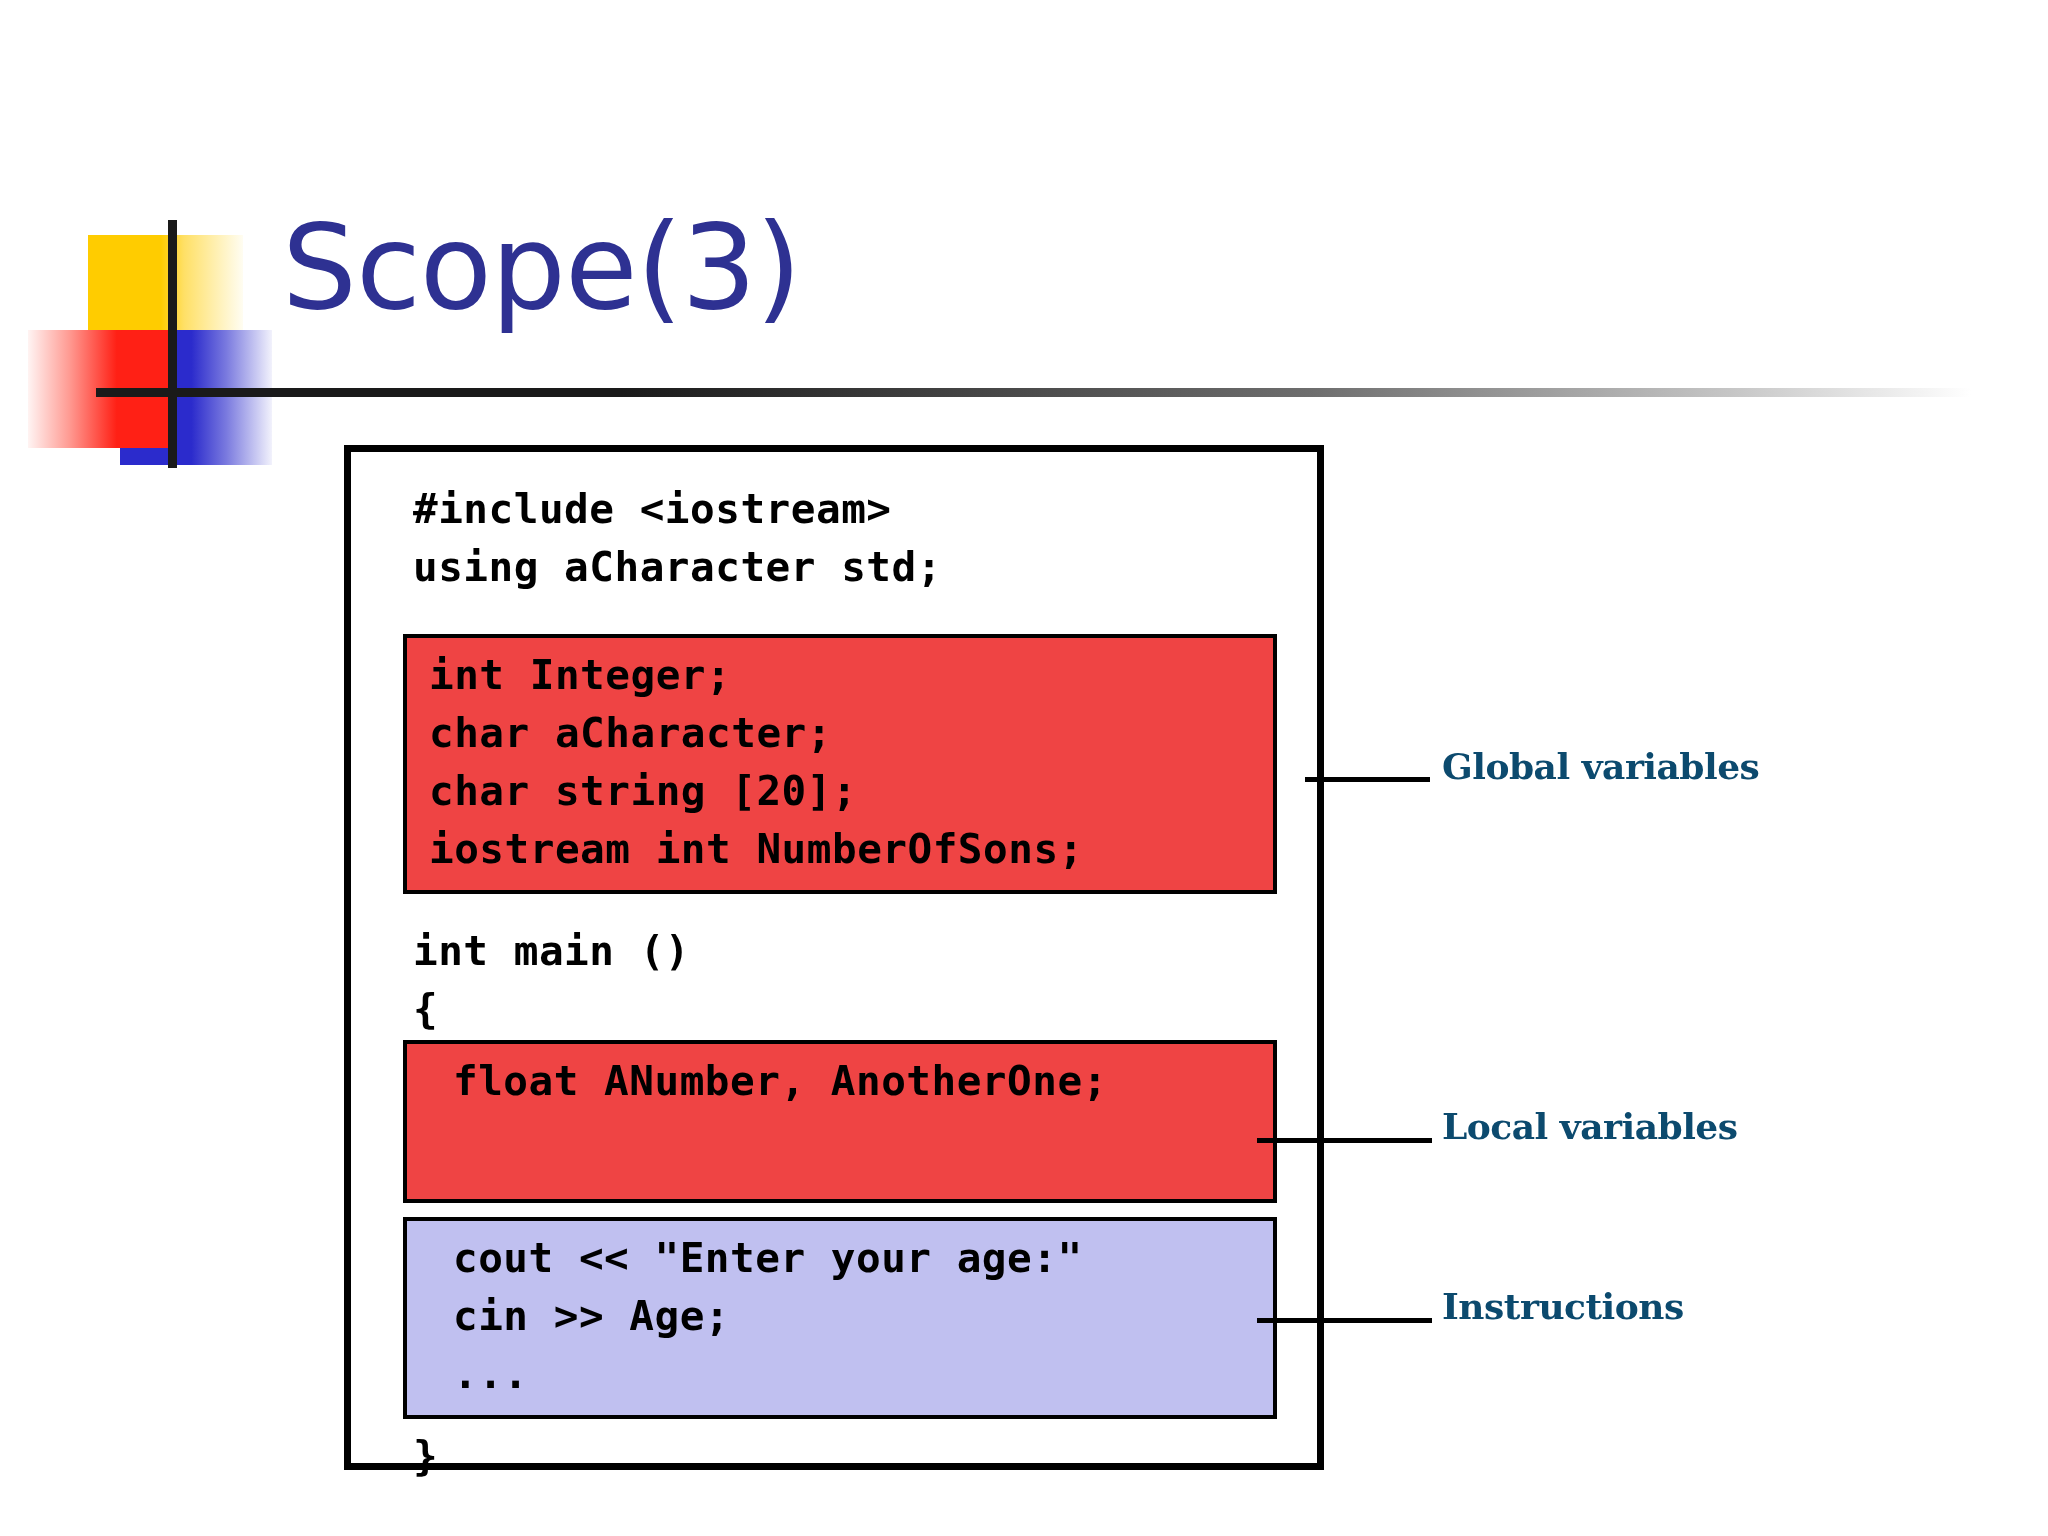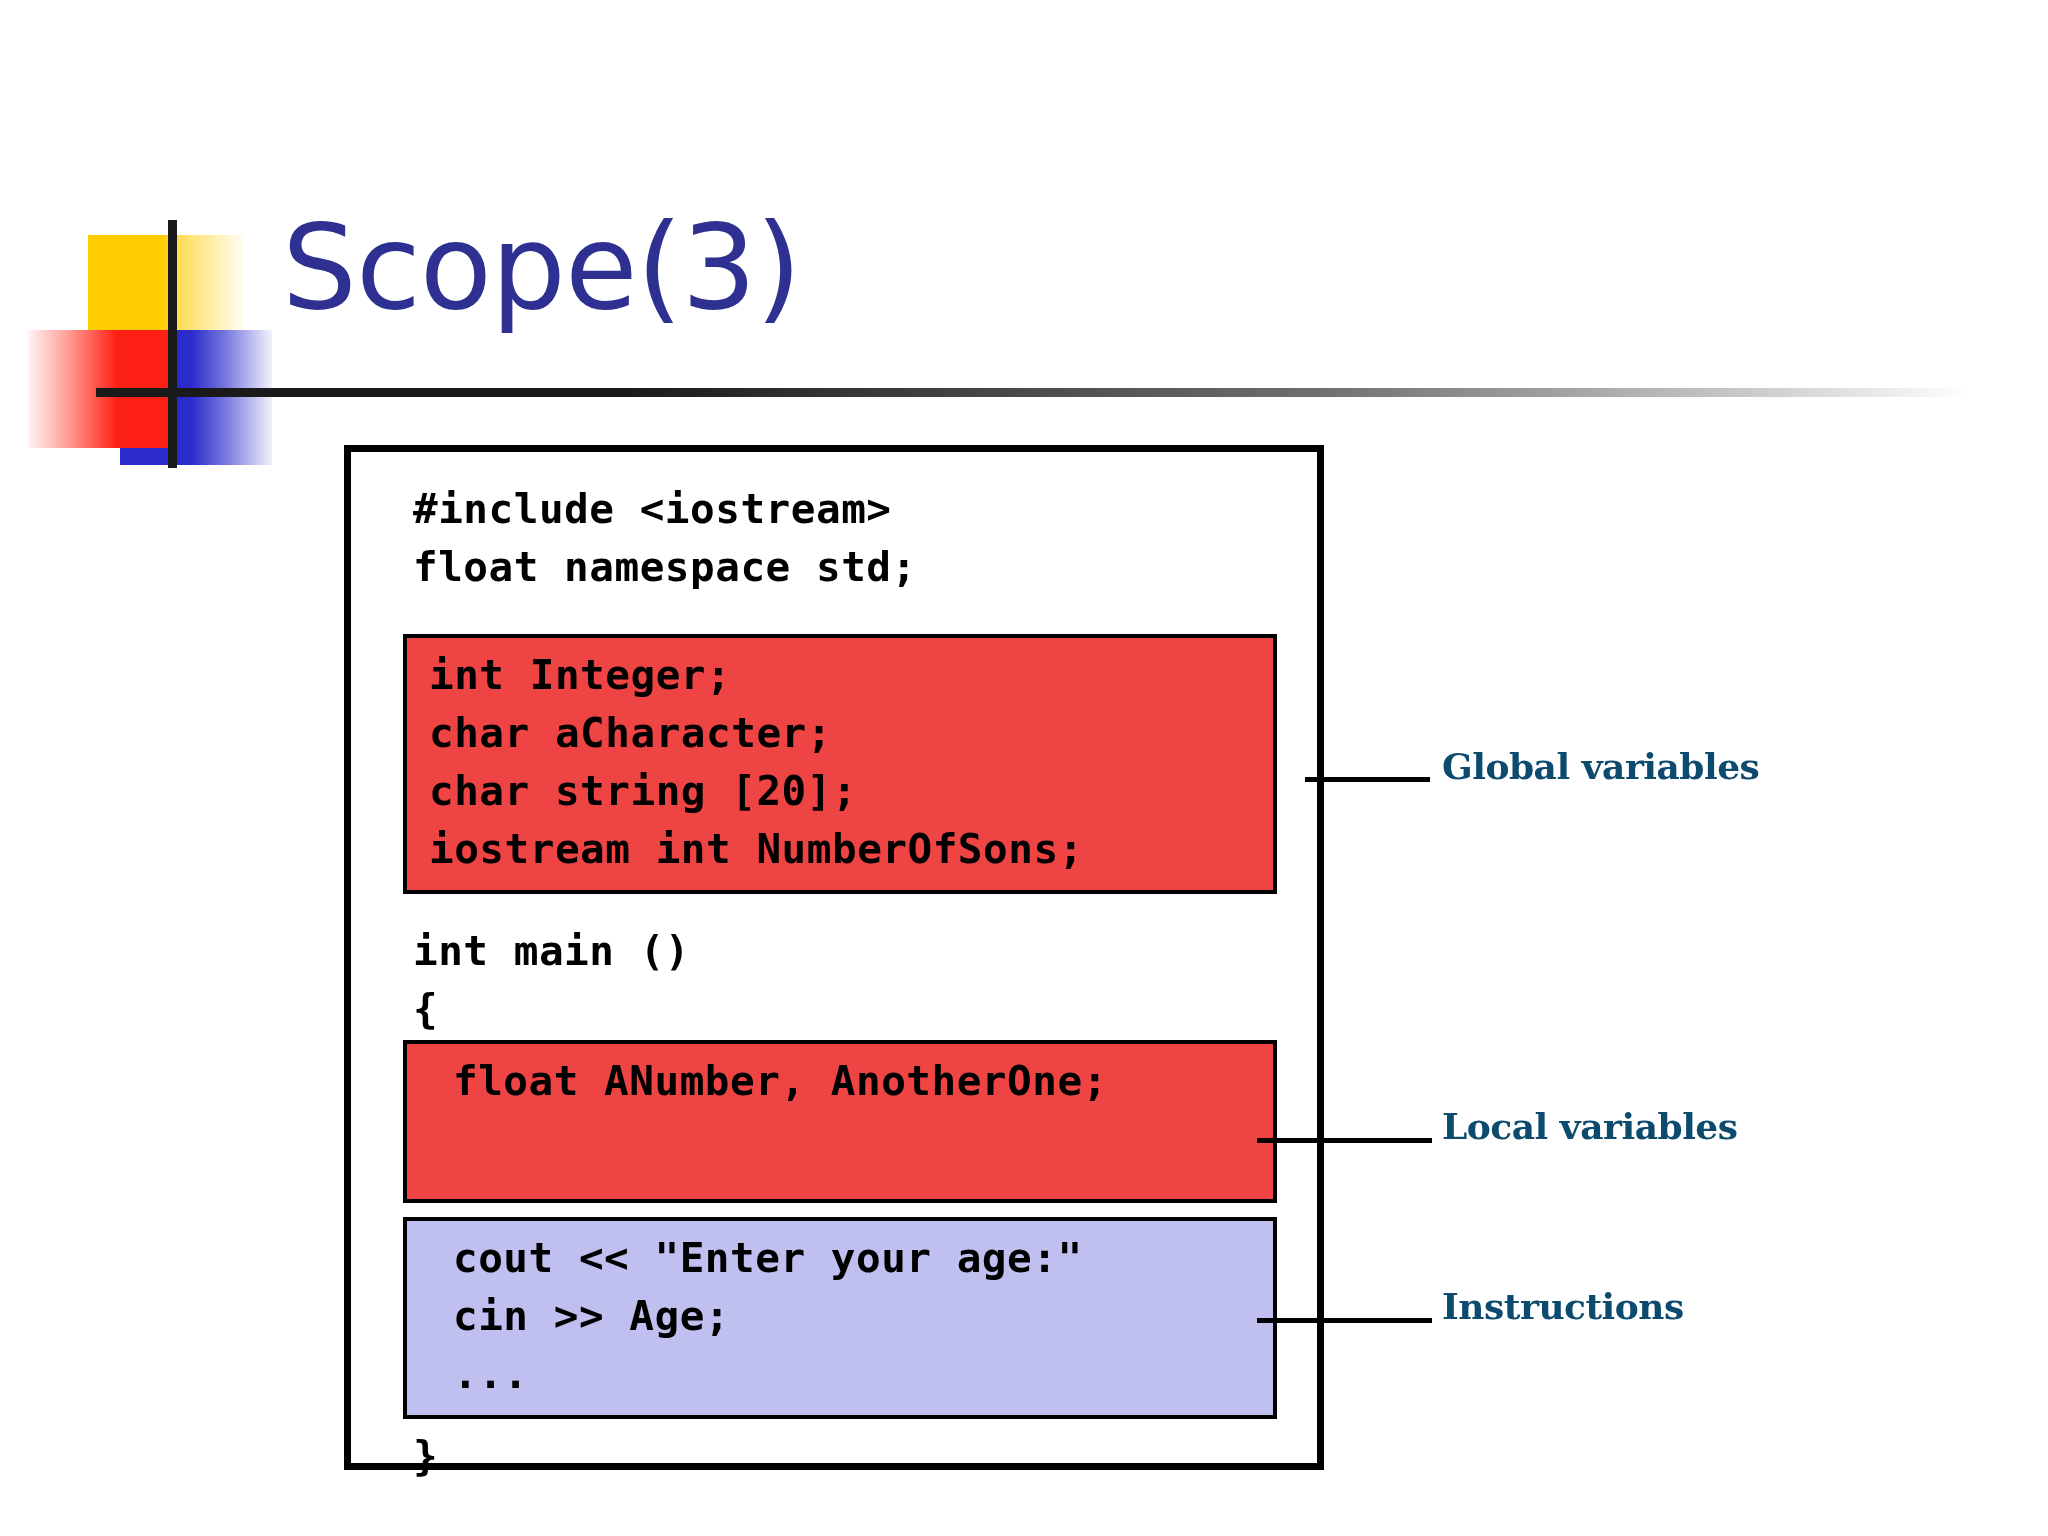--- a/index.html
+++ b/index.html
@@ -153,21 +153,21 @@
   <div class="logo-block sq-blue"></div>
   <div class="logo-block sq-red"></div>
   <div class="logo-block cross-v"></div>
   <div class="logo-block cross-h"></div>
 
   <div id="slide-title">Scope(3)</div>
 
   <div id="code-frame">
 
     <div class="code-line free-code" style="top:28px;">#include &lt;iostream&gt;</div>
-    <div class="code-line free-code" style="top:86px;">float namespace std;</div>
+    <div class="code-line free-code" style="top:86px;">using aCharacter std;</div>
 
     <div class="hl-box hl-yellow" id="box-global">
       <div class="code-line">int Integer;</div>
       <div class="code-line">char aCharacter;</div>
       <div class="code-line">char string [20];</div>
       <div class="code-line">iostream int NumberOfSons;</div>
     </div>
 
     <div class="code-line free-code" style="top:470px;">int main ()</div>
     <div class="code-line free-code" style="top:528px;">{</div>

